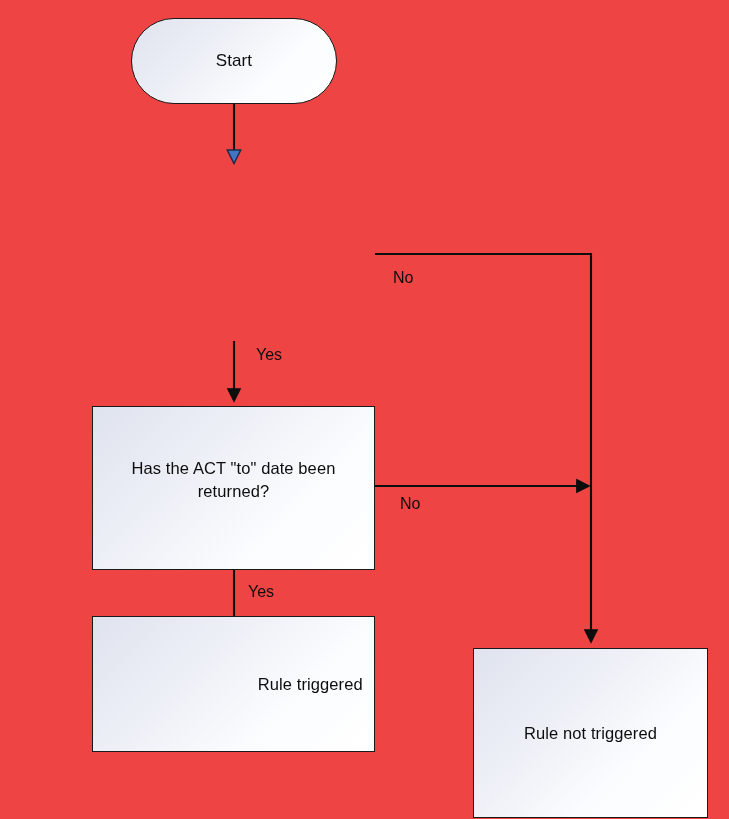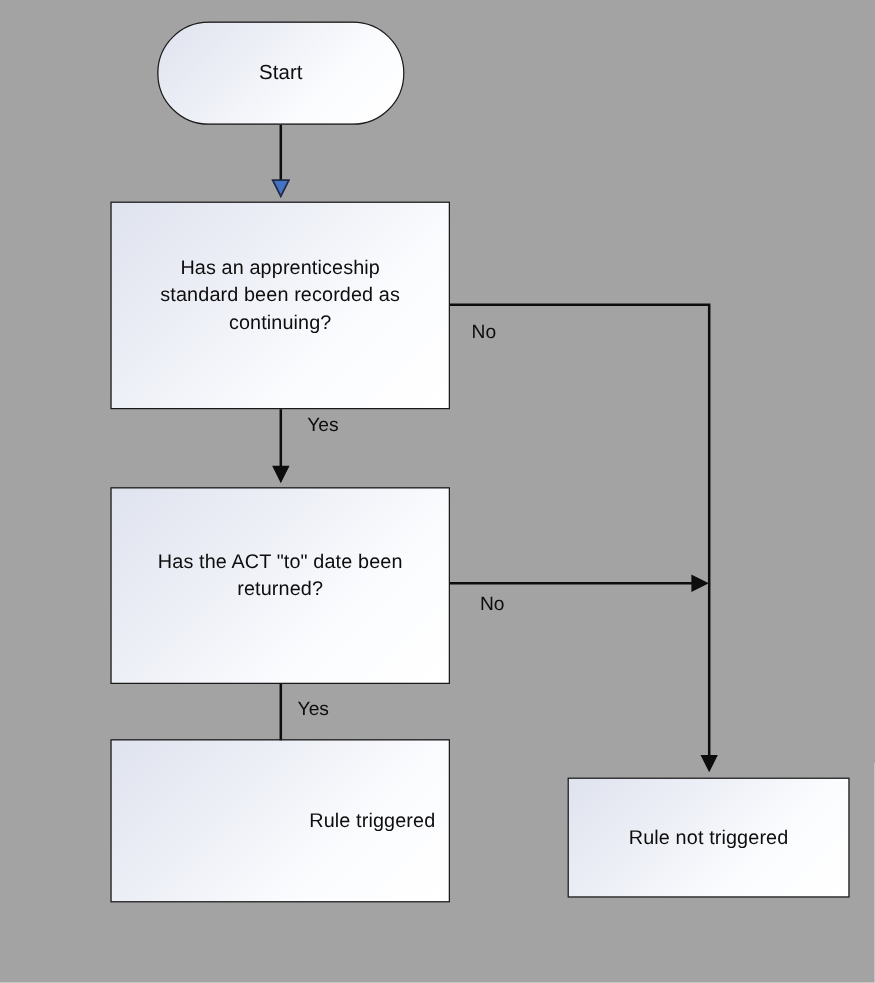--- a/index.html
+++ b/index.html
@@ -8,21 +8,21 @@
     padding: 0;
     background: #ffffff;
   }
   body {
     font-family: "Liberation Sans", sans-serif;
   }
   #canvas {
     position: relative;
     width: 729px;
     height: 819px;
-    background: #a3a3a3;
+    background: #ef4444;
     overflow: hidden;
   }
   #edges {
     position: absolute;
     left: 0;
     top: 0;
     width: 729px;
     height: 819px;
   }
   .node {
@@ -72,21 +72,21 @@
     left: 92px;
     top: 616px;
     width: 283px;
     height: 136px;
     text-align: right;
   }
   #node-no-out {
     left: 473px;
     top: 648px;
     width: 235px;
-    height: 100px;
+    height: 170px;
   }
   .edge-label {
     position: absolute;
     font-size: 16px;
     color: #0d0d0d;
     white-space: nowrap;
   }
   #edge-label-yes1 { left: 256px; top: 346px; }
   #edge-label-yes2 { left: 248px; top: 583px; }
   #edge-label-no1  { left: 393px; top: 269px; }
@@ -115,25 +115,20 @@
 
     <path d="M 375 486 L 588 486" fill="none" stroke="#0d0d0d" stroke-width="2.1" marker-end="url(#arrow-black)"></path>
 
     <path d="M 234 570 L 234 642" fill="none" stroke="#0d0d0d" stroke-width="2.1" marker-end="url(#arrow-black)"></path>
   </svg>
 
   <div class="node terminator" id="node-start">
     <span class="label">Start</span>
   </div>
 
-  <div class="node" id="node-q1">
-    <span class="label">Has an apprenticeship
-standard been recorded as
-continuing?</span>
-  </div>
 
   <div class="node" id="node-q2">
     <span class="label">Has the ACT "to" date been
 returned?</span>
   </div>
 
   <div class="node" id="node-yes-out">
     <span class="label">Rule triggered</span>
   </div>
 

